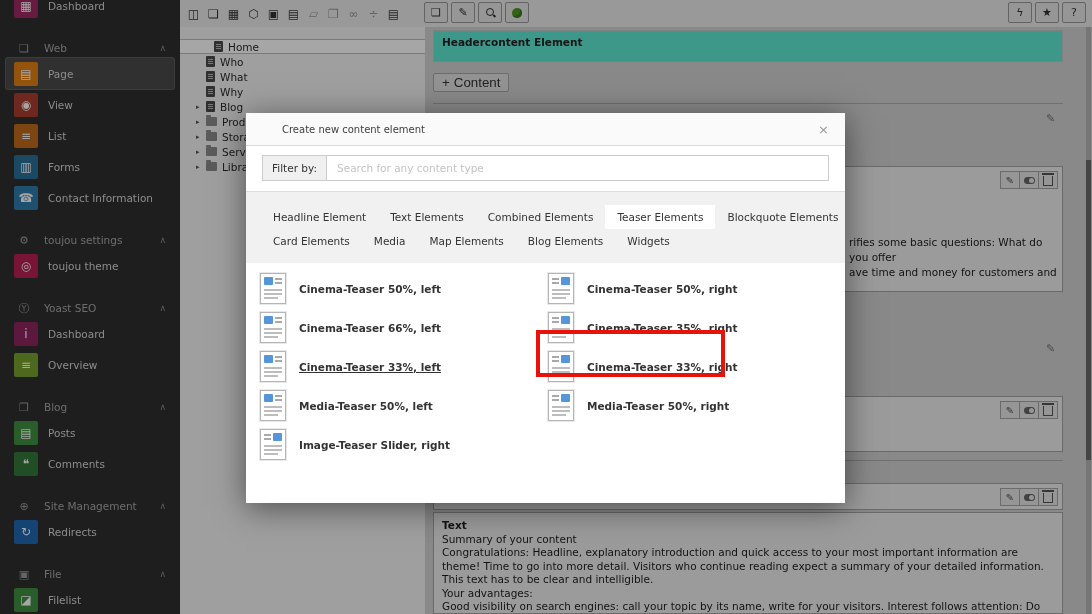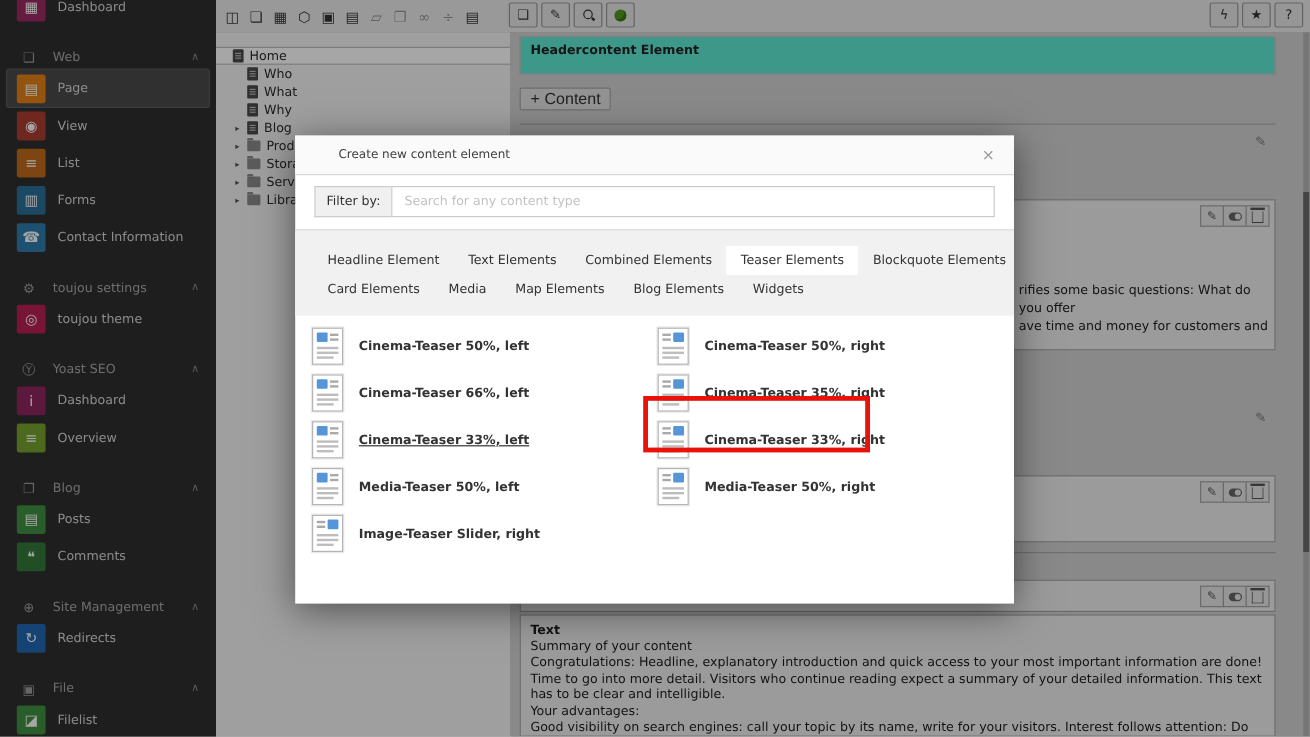--- a/index.html
+++ b/index.html
@@ -26,21 +26,21 @@
   .dh-group{position:absolute;top:2px;display:flex;gap:3px;}
   .dh-btn{width:24px;height:21px;border:1px solid #999;border-radius:2px;background:#e6e6e6;
           display:flex;align-items:center;justify-content:center;font-size:11px;color:#333;cursor:pointer;box-sizing:border-box;}
   .mag{position:relative;width:9px;height:9px;}
   .mag::before{content:"";position:absolute;left:0;top:0;width:6px;height:6px;border:1.5px solid #333;border-radius:50%;}
   .mag::after{content:"";position:absolute;left:7px;top:7px;width:3px;height:1.5px;background:#333;transform:rotate(45deg);}
   .greenorb{width:10px;height:10px;border-radius:50%;background:#4e9a1e;box-shadow:inset -2px -2px 0 #3c7a14;}
   
   #tree{position:absolute;left:180px;top:27px;width:245px;height:587px;background:#f4f4f4;border-right:1px solid #bfbfbf;z-index:1;}
   #tree-list{padding-top:12px;}
-  .tree-row{display:flex;align-items:center;height:15px;color:#2b2b2b;cursor:pointer;padding-left:4px;}
+  .tree-row{display:flex;align-items:center;height:15px;color:#2b2b2b;cursor:pointer;padding-left:24px;}
   .tree-row.is-selected{background:#ffffff;border-top:1px solid #bdbdbd;border-bottom:1px solid #bdbdbd;height:13px;}
   .tree-row.depth1{padding-left:16px;}
   .tree-toggle{width:10px;font-size:7px;color:#555;flex:0 0 10px;}
   .tree-doc{width:9px;height:11px;background:#4a4a4a;border-radius:1px;margin-right:5px;position:relative;flex:0 0 9px;}
   .tree-doc::after{content:"";position:absolute;left:2px;top:3px;width:5px;height:1px;background:#bbb;box-shadow:0 2px 0 #bbb,0 4px 0 #bbb;}
   .tree-folder{width:11px;height:9px;background:#8d8d8d;border-radius:1px;margin-right:5px;position:relative;flex:0 0 11px;}
   .tree-folder::before{content:"";position:absolute;left:0;top:-2px;width:5px;height:2px;background:#8d8d8d;border-radius:1px 1px 0 0;}
   
   #content{position:absolute;left:425px;top:27px;width:667px;height:587px;background:#d3d3d3;z-index:1;}
   .c-headerbox{position:absolute;left:8px;top:3px;width:630px;height:32px;background:#5eead4;border:1px solid #c6c6c6;box-sizing:border-box;padding:5px 8px;font-weight:bold;color:#222;}
@@ -391,21 +391,21 @@
           </span>
         <span class="c-act">
             <span class="i-trash"></span>
           </span>
       </div>
     </div>
 
     <div class="c-textbox">
       <div class="tb-title">Text</div>
       <div>Summary of your content</div>
-      <div>Congratulations: Headline, explanatory introduction and quick access to your most important information are done! Time to go into more detail. Visitors who continue reading expect a summary of your detailed information. This text has to be clear and intelligible.</div>
+      <div>Congratulations: Headline, explanatory introduction and quick access to your most important information are theme! Time to go into more detail. Visitors who continue reading expect a summary of your detailed information. This text has to be clear and intelligible.</div>
       <div>Your advantages:</div>
       <div>Good visibility on search engines: call your topic by its name, write for your visitors. Interest follows attention: Do not just get attention through eye-catching images or texts, raise interest with content.</div>
     </div>
 
     <div id="scrollbar">
       <div id="scroll-thumb"></div>
     </div>
   </div>
 
   <div id="overlay"></div>

